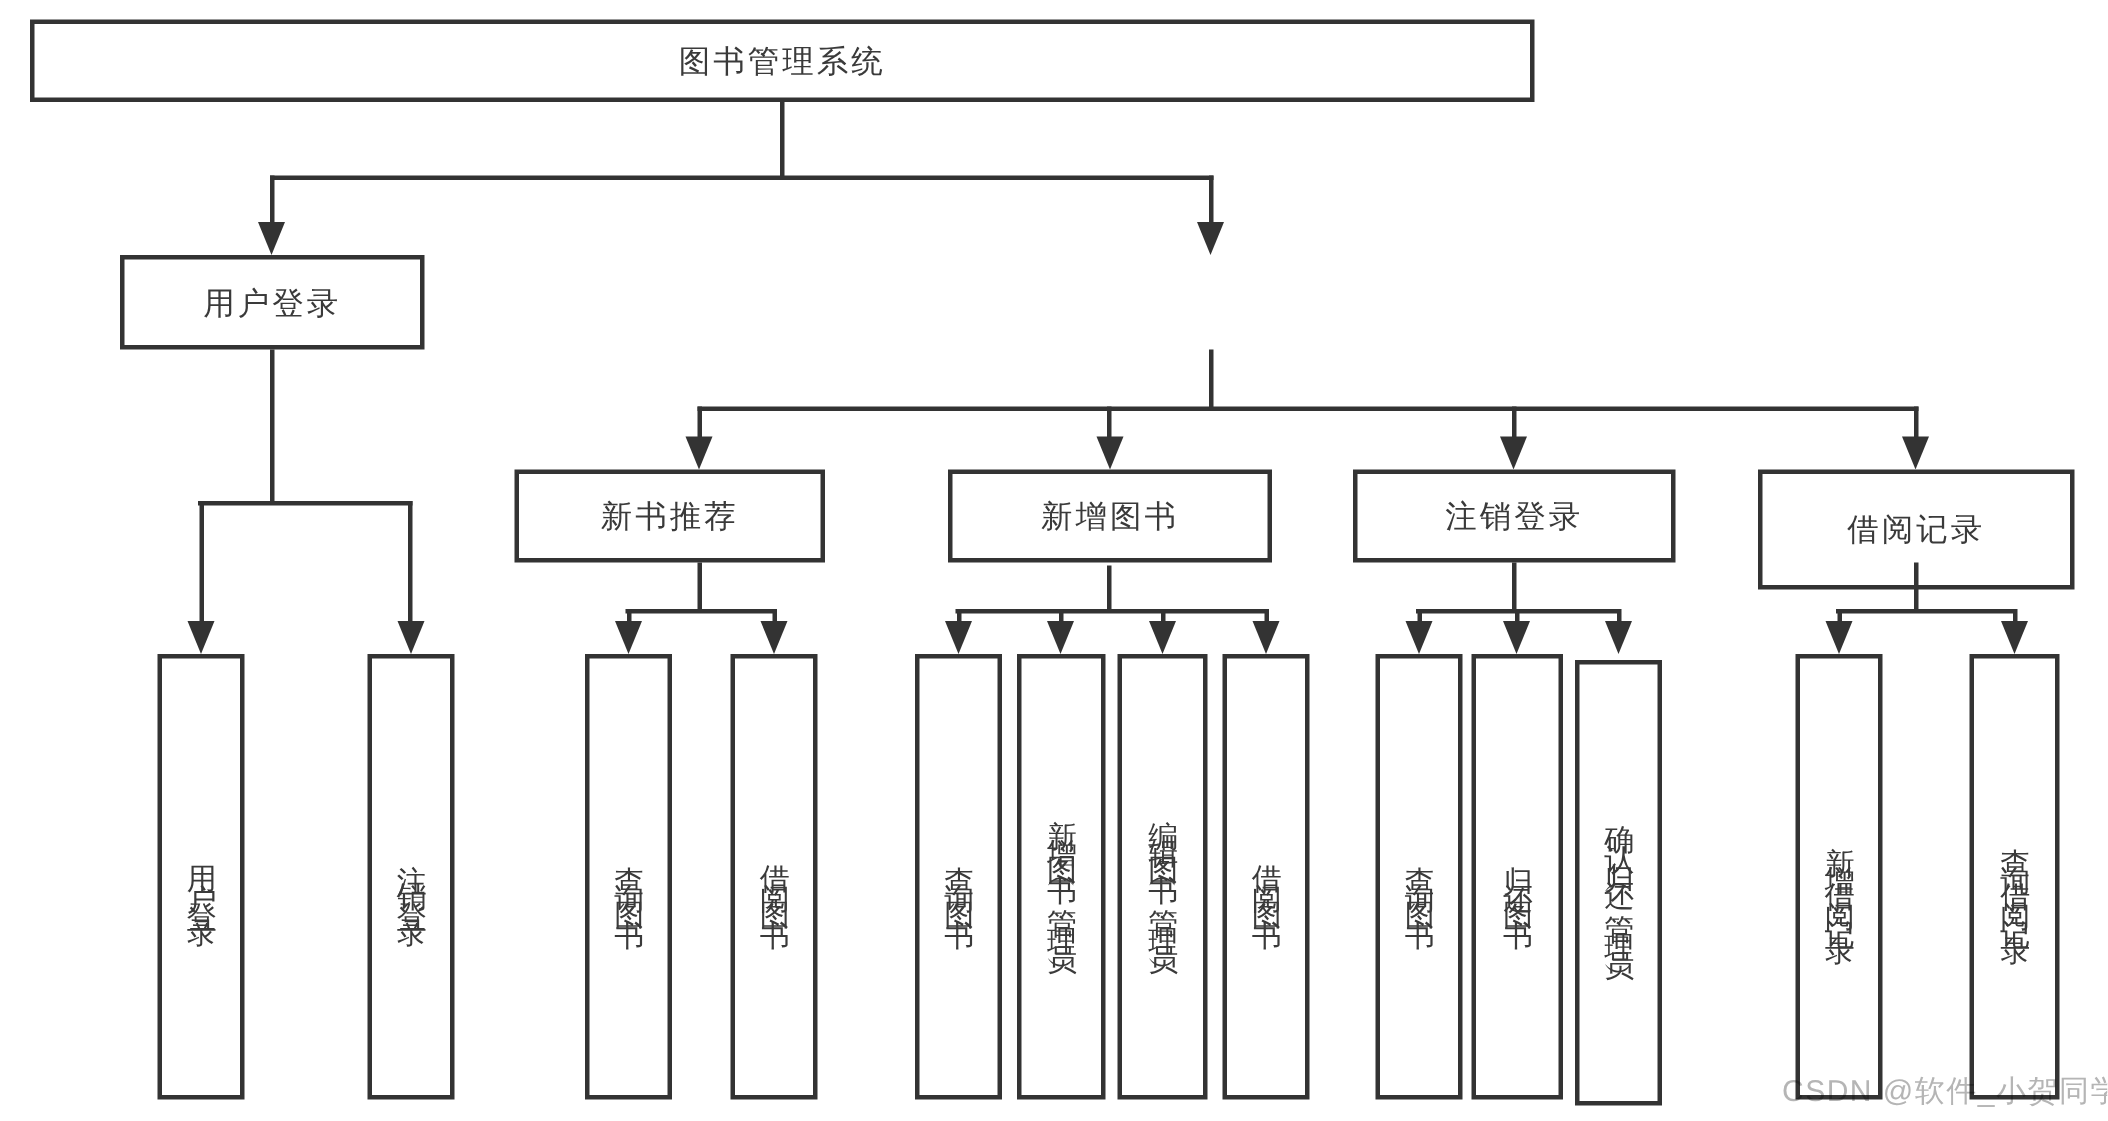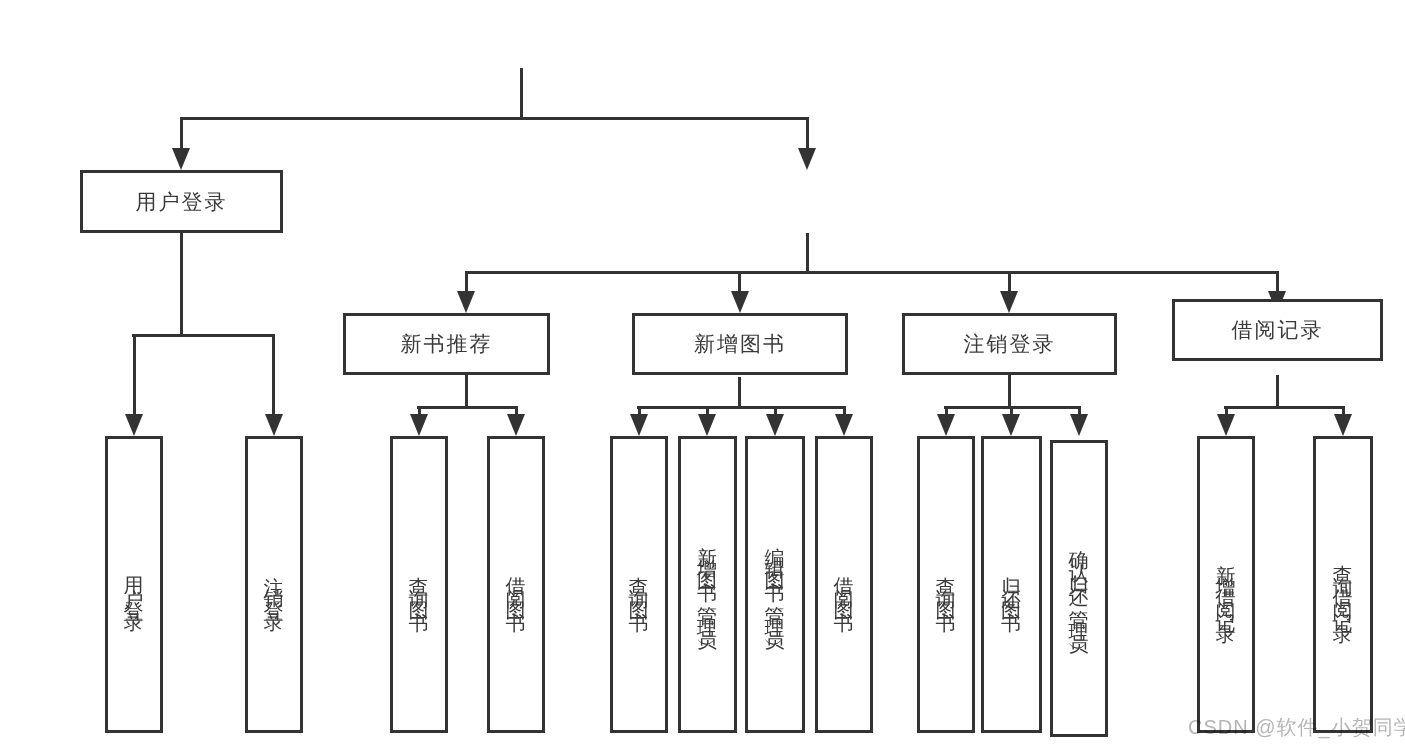--- a/index.html
+++ b/index.html
@@ -33,20 +33,23 @@
   .watermark{
     position:absolute;left:1188px;top:714px;font-size:20px;letter-spacing:1px;
     color:#b5b5b5;white-space:nowrap;mix-blend-mode:multiply;z-index:10;
   }
 </style>
 </head>
 <body>
 
 <div id="canvas">
 
+  <div class="hbox" style="left:20px;top:13px;width:1003px;height:55px">
+    <span>图书管理系统</span>
+  </div>
 
   <div class="vl" style="left:520px;top:68px;height:50px"></div>
   <div class="hl" style="left:180px;top:117px;width:629px"></div>
   <div class="vl" style="left:180px;top:117px;height:33px"></div>
   <div class="ar" style="left:172px;top:148px"></div>
   <div class="vl" style="left:806px;top:117px;height:33px"></div>
   <div class="ar" style="left:798px;top:148px"></div>
 
   <div class="hbox" style="left:80px;top:170px;width:203px;height:63px">
     <span>用户登录</span>
@@ -72,21 +75,21 @@
 
   <div class="hbox" style="left:343px;top:313px;width:207px;height:62px">
     <span>新书推荐</span>
   </div>
   <div class="hbox" style="left:632px;top:313px;width:216px;height:62px">
     <span>新增图书</span>
   </div>
   <div class="hbox" style="left:902px;top:313px;width:215px;height:62px">
     <span>注销登录</span>
   </div>
-  <div class="hbox" style="left:1172px;top:299px;width:211px;height:62px">
+  <div class="hbox" style="left:1172px;top:313px;width:211px;height:80px">
     <span>借阅记录</span>
   </div>
 
   <div class="vl" style="left:465px;top:375px;height:33px"></div>
   <div class="hl" style="left:417px;top:406px;width:101px"></div>
   <div class="vl" style="left:418px;top:406px;height:10px"></div>
   <div class="ar" style="left:410px;top:414px"></div>
   <div class="vl" style="left:515px;top:406px;height:10px"></div>
   <div class="ar" style="left:507px;top:414px"></div>
 

